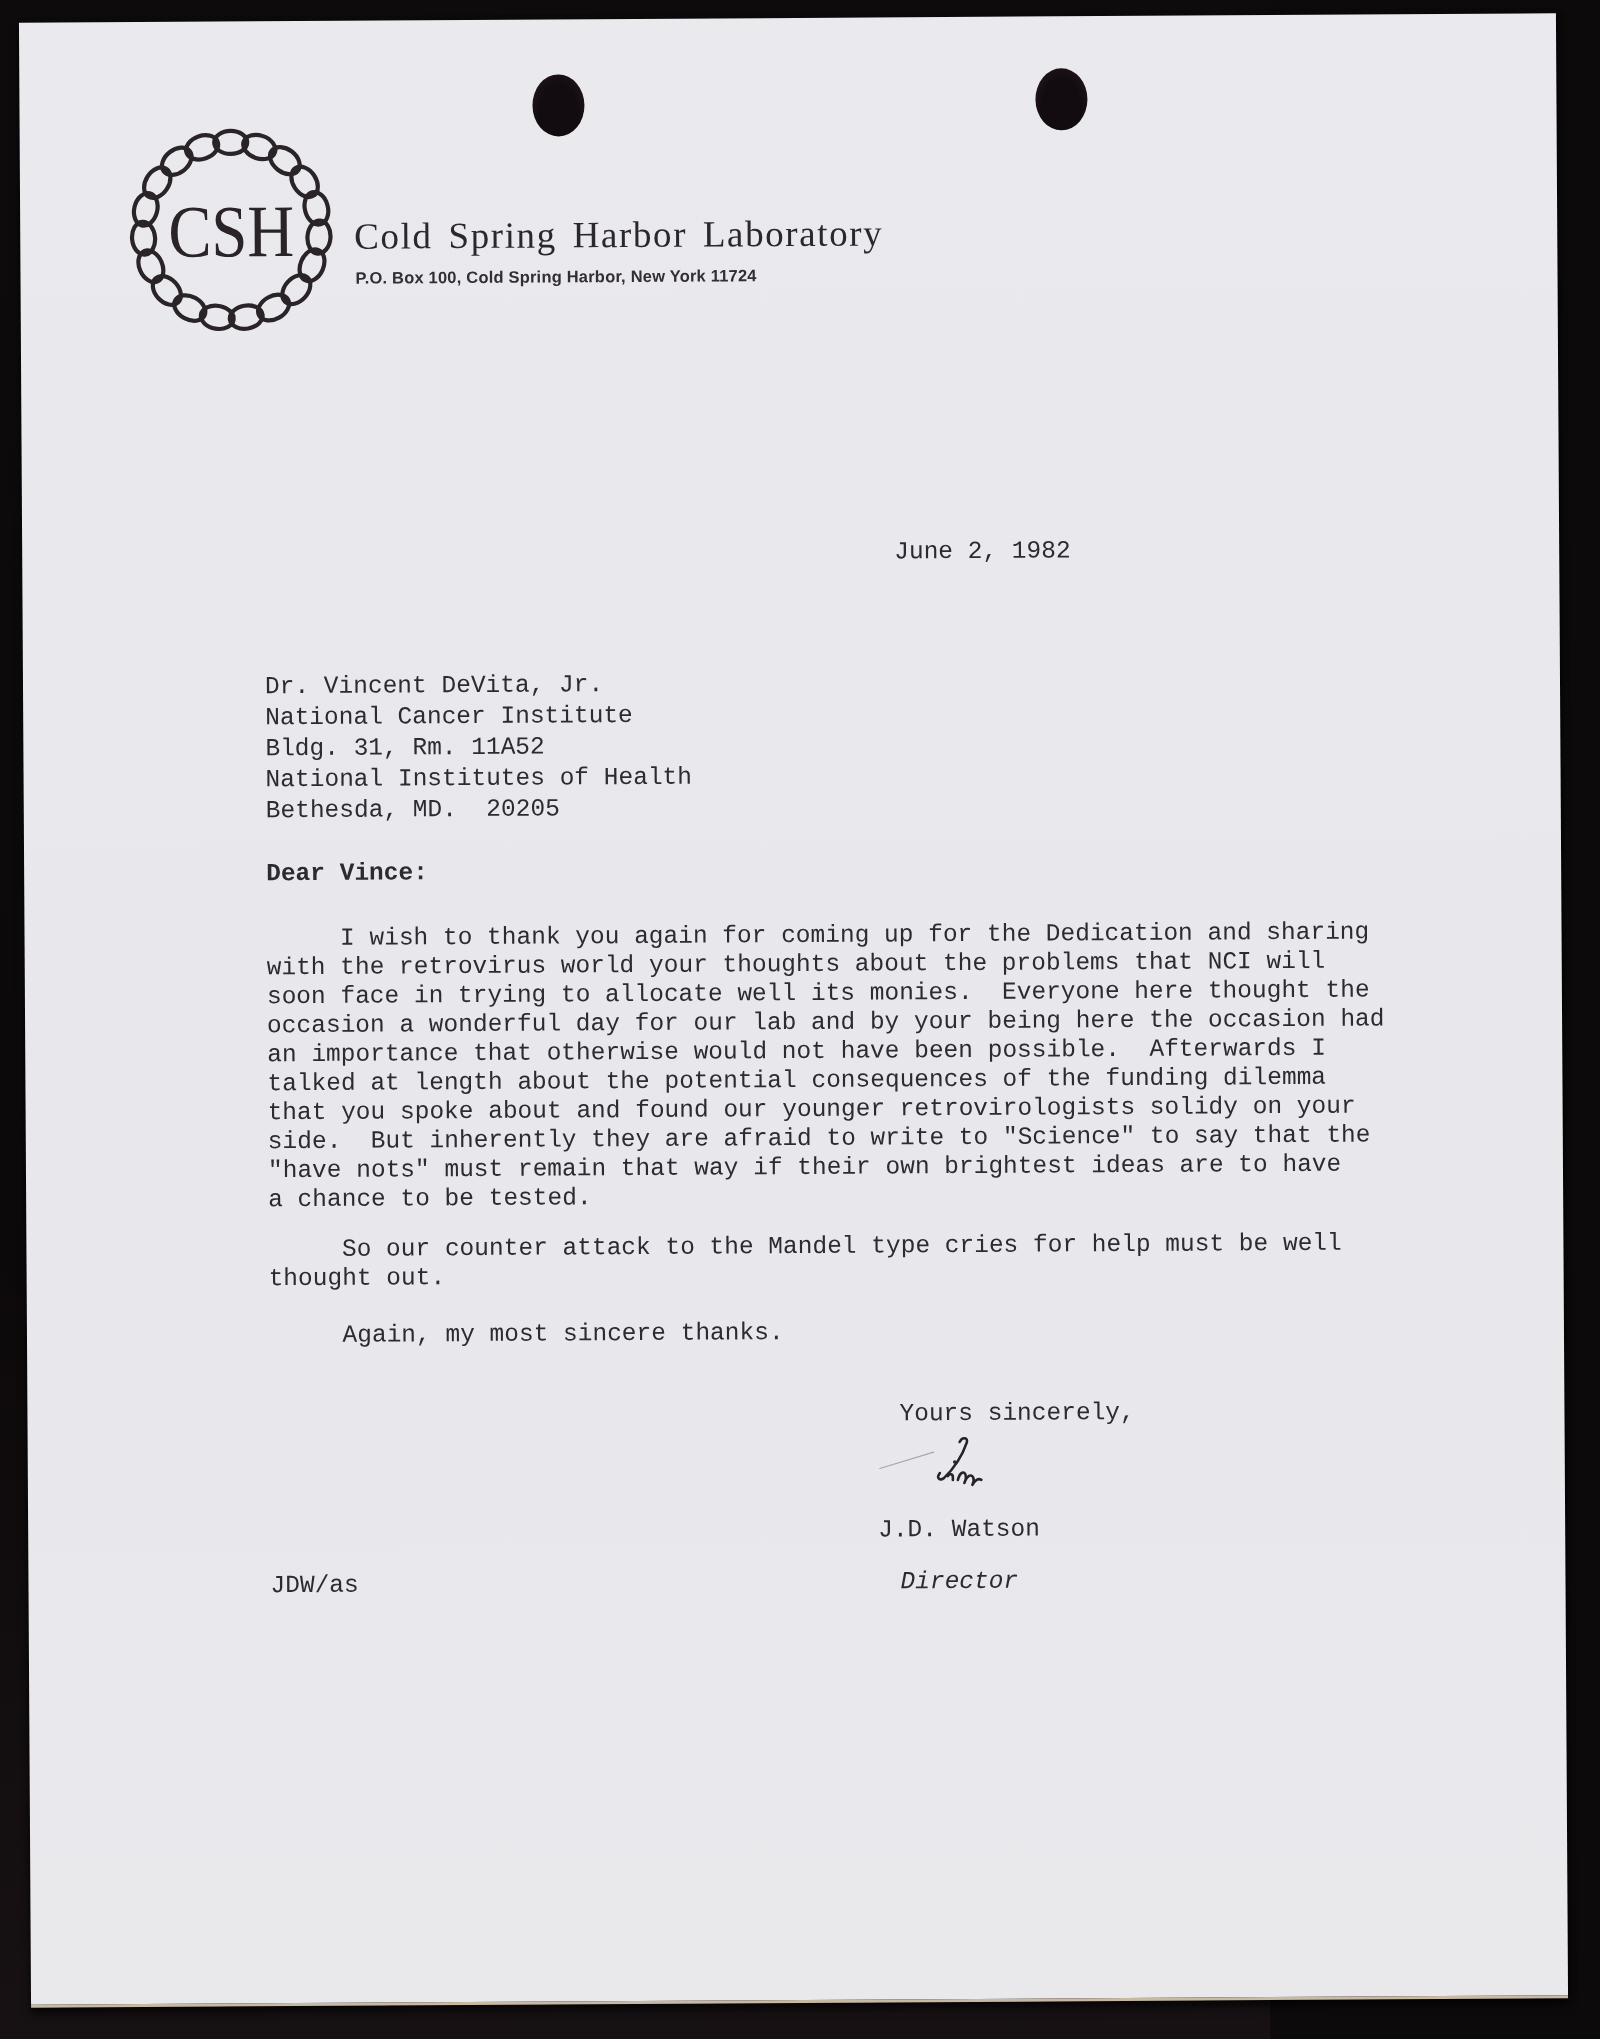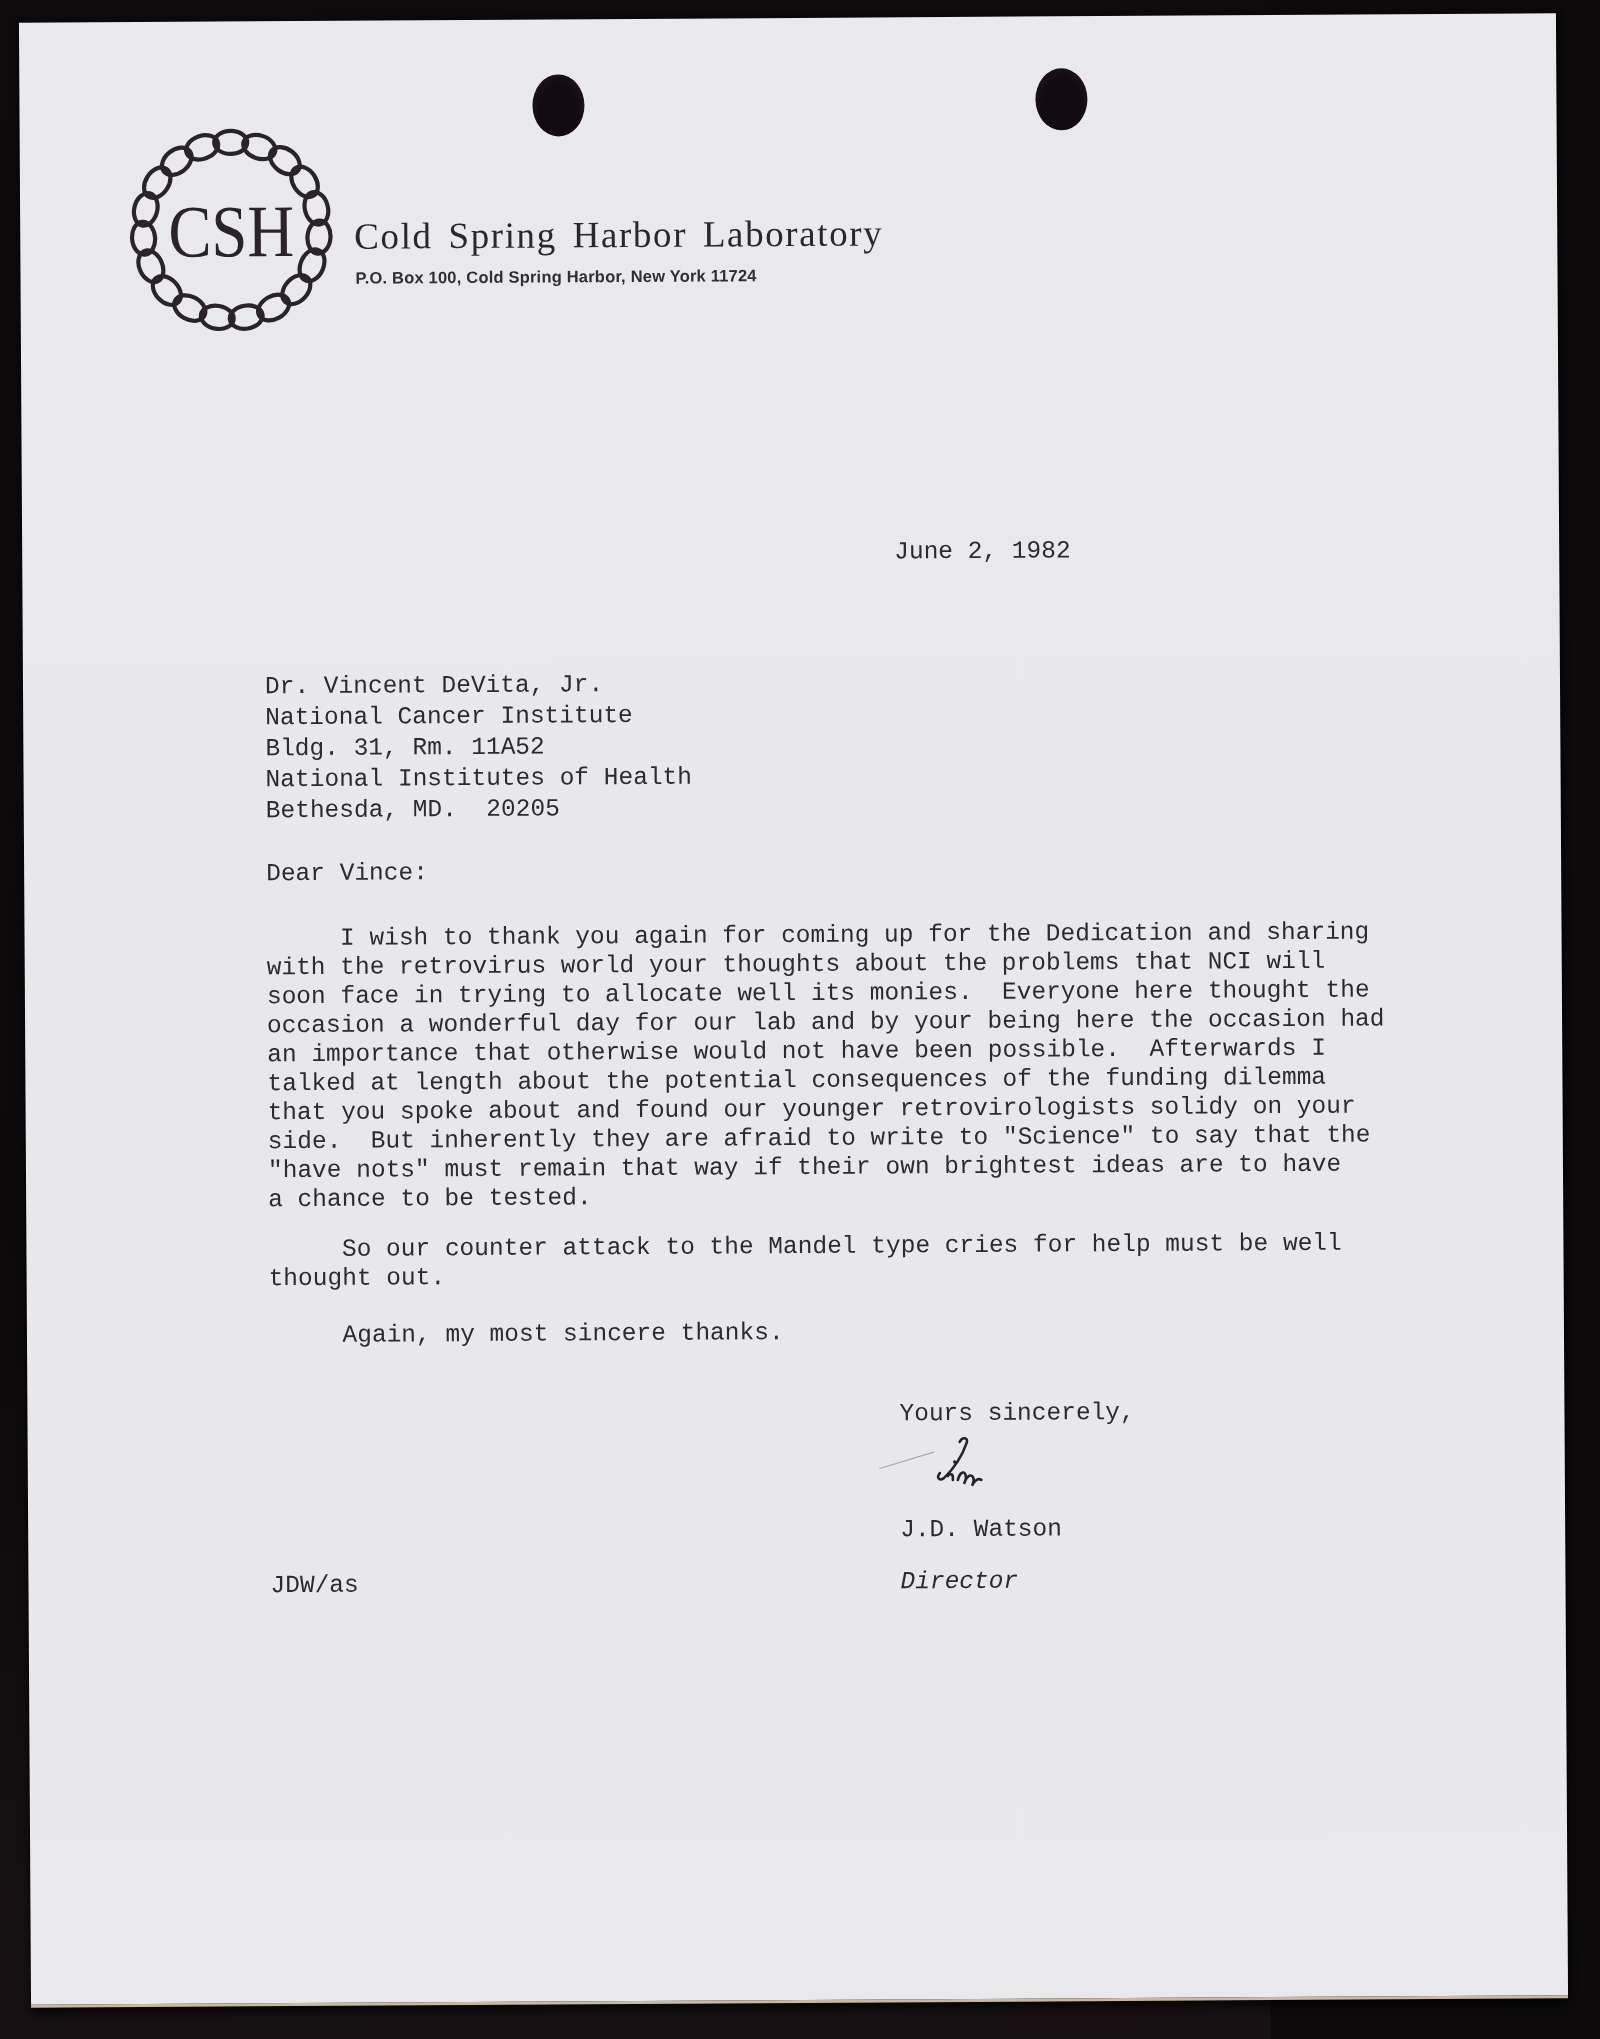--- a/index.html
+++ b/index.html
@@ -52,26 +52,26 @@
   .tw {
     position: absolute;
     font-family: "Liberation Mono", monospace;
     font-size: 24.5px;
     color: #2d2b31;
     white-space: pre;
     line-height: 29px;
   }
   .date-line   { left: 872px; top: 520px; }
   .recipient   { left: 242px; top: 650px; line-height: 31px; }
-  .salutation  { left: 242px; top: 838px; }
+  .salutation  { left: 242px; top: 838px; font-weight: bold; }
   .para-1      { left: 242px; top: 903px; }
   .para-2      { left: 242px; top: 1214px; }
   .para-3      { left: 242px; top: 1300px; }
   .closing     { left: 872px; top: 1382px; }
-  .sender-name { left: 872px; top: 1498px; }
+  .sender-name { left: 850px; top: 1498px; }
   .sender-title{ left: 872px; top: 1550px; font-style: italic; }
   .initials    { left: 242px; top: 1550px; }
 
   .signature-svg { position: absolute; left: 848px; top: 1415px; width: 150px; height: 80px; }
 </style>
 </head>
 <body>
 
 <div class="scan-bg">
   <div class="paper">

